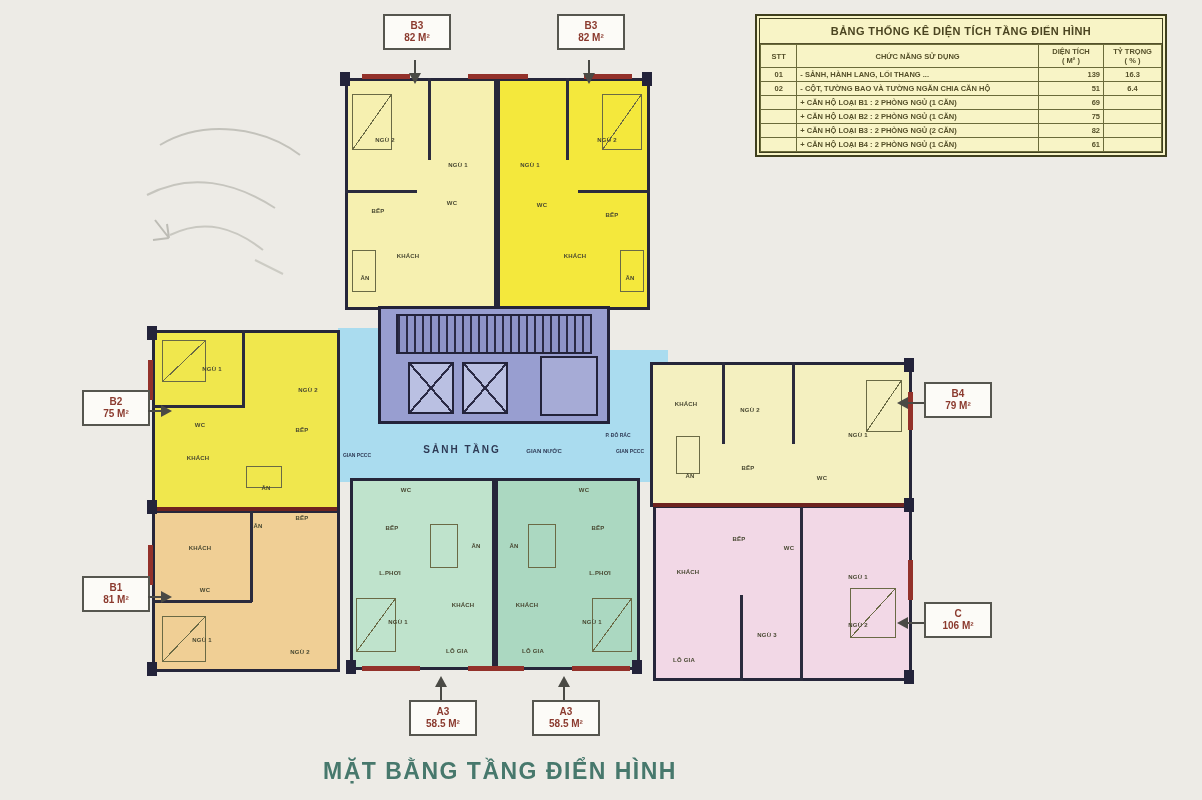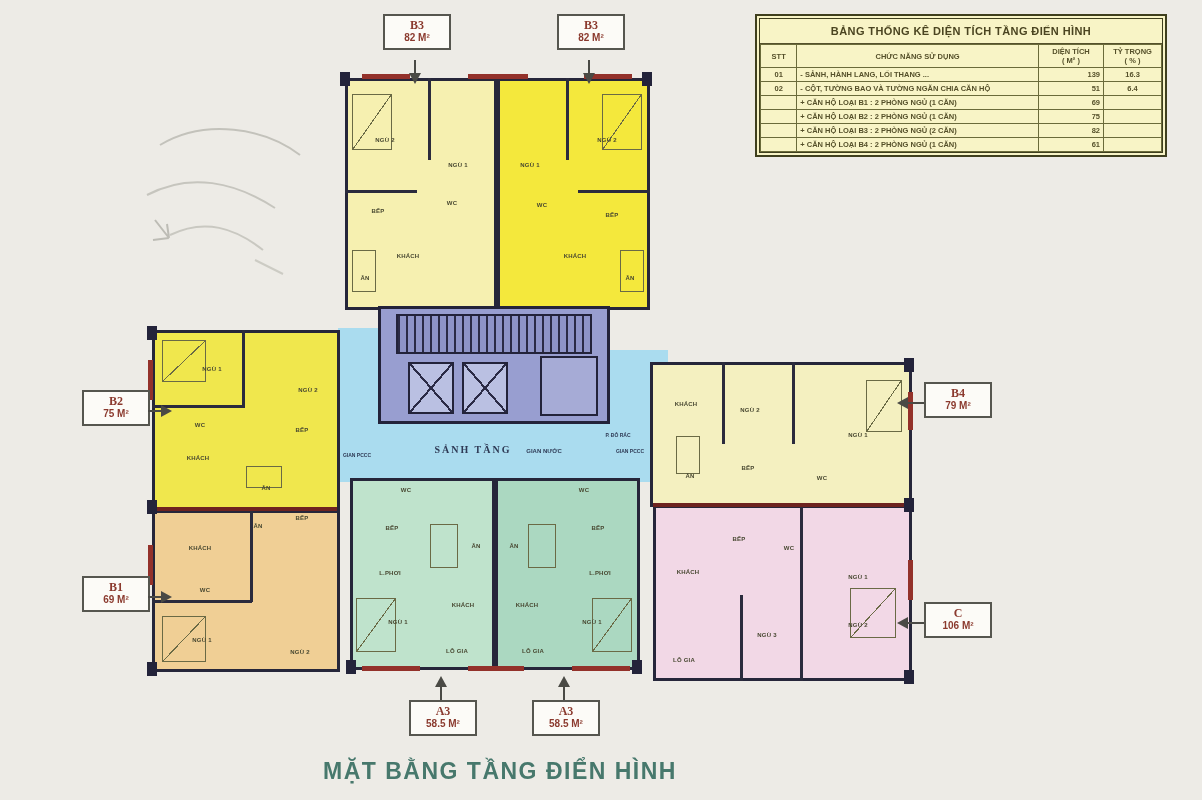--- a/index.html
+++ b/index.html
@@ -19,21 +19,21 @@
   .blk{position:absolute;background:#23233a;z-index:5;}
   .f{position:absolute;border:1px solid #6a6a45;box-sizing:border-box;z-index:3;}
   .bed{background-image:linear-gradient(to bottom right,transparent calc(50% - .5px),#6a6a45 calc(50% - .5px),#6a6a45 calc(50% + .5px),transparent calc(50% + .5px));}
 
   
   .rm{position:absolute;transform:translate(-50%,-50%);font-size:6px;font-weight:bold;color:#474730;white-space:nowrap;z-index:6;letter-spacing:.2px;}
   .corelbl{position:absolute;transform:translate(-50%,-50%);font-weight:bold;color:#2e3a55;white-space:nowrap;z-index:6;}
 
   
   .callout{position:absolute;width:64px;background:#fcfbf7;border:2px solid #56564f;text-align:center;padding:3px 0 4px;z-index:10;}
-  .callout .code{font-size:12px;font-weight:bold;color:#8b3a2e;line-height:13px;font-family:Liberation Serif, serif;}
+  .callout .code{font-size:10px;font-weight:bold;color:#8b3a2e;line-height:13px;}
   .callout .area{font-size:10px;font-weight:bold;color:#8b3a2e;line-height:12px;}
   .alv{position:absolute;width:2px;background:#4a4a45;z-index:10;}
   .alh{position:absolute;height:2px;background:#4a4a45;z-index:10;}
   .tri{position:absolute;width:0;height:0;z-index:10;}
   .tri.down{border-left:6px solid transparent;border-right:6px solid transparent;border-top:11px solid #4a4a45;}
   .tri.up{border-left:6px solid transparent;border-right:6px solid transparent;border-bottom:11px solid #4a4a45;}
   .tri.right{border-top:6px solid transparent;border-bottom:6px solid transparent;border-left:11px solid #4a4a45;}
   .tri.left{border-top:6px solid transparent;border-bottom:6px solid transparent;border-right:11px solid #4a4a45;}
 
   
@@ -191,21 +191,21 @@
   <span class="rm" style="left:457px;top:651px;">LÔ GIA</span>
 
   <span class="rm" style="left:584px;top:490px;">WC</span>
   <span class="rm" style="left:598px;top:528px;">BẾP</span>
   <span class="rm" style="left:514px;top:546px;">ĂN</span>
   <span class="rm" style="left:600px;top:573px;">L.PHƠI</span>
   <span class="rm" style="left:527px;top:605px;">KHÁCH</span>
   <span class="rm" style="left:592px;top:622px;">NGỦ 1</span>
   <span class="rm" style="left:533px;top:651px;">LÔ GIA</span>
 
-  <span class="corelbl" style="left:473px;top:449px;font-size:10px;letter-spacing:2px;font-family:Liberation Serif, serif;">SẢNH TẦNG</span>
+  <span class="corelbl" style="left:462px;top:449px;font-size:10px;letter-spacing:2px;">SẢNH TẦNG</span>
   <span class="corelbl" style="left:544px;top:451px;font-size:6px;">GIAN NƯỚC</span>
   <span class="corelbl" style="left:357px;top:455px;font-size:5px;">GIAN PCCC</span>
   <span class="corelbl" style="left:630px;top:451px;font-size:5px;">GIAN PCCC</span>
   <span class="corelbl" style="left:618px;top:435px;font-size:5px;">P. ĐỔ RÁC</span>
 
   <div class="callout" style="left:383px;top:14px;">
     <div class="code">B3</div>
     <div class="area">82 M²</div>
   </div>
   <div class="alv" style="left:414px;top:60px;height:14px;"></div>
@@ -220,21 +220,21 @@
 
   <div class="callout" style="left:82px;top:390px;">
     <div class="code">B2</div>
     <div class="area">75 M²</div>
   </div>
   <div class="alh" style="left:148px;top:410px;width:14px;"></div>
     <div class="tri right" style="left:161px;top:405px;"></div>
 
   <div class="callout" style="left:82px;top:576px;">
     <div class="code">B1</div>
-    <div class="area">69 M²</div>
+    <div class="area">81 M²</div>
   </div>
   <div class="alh" style="left:148px;top:596px;width:14px;"></div>
     <div class="tri right" style="left:161px;top:591px;"></div>
 
   <div class="callout" style="left:924px;top:382px;">
     <div class="code">B4</div>
     <div class="area">79 M²</div>
   </div>
   <div class="alh" style="left:908px;top:402px;width:16px;"></div>
     <div class="tri left" style="left:897px;top:397px;"></div>

